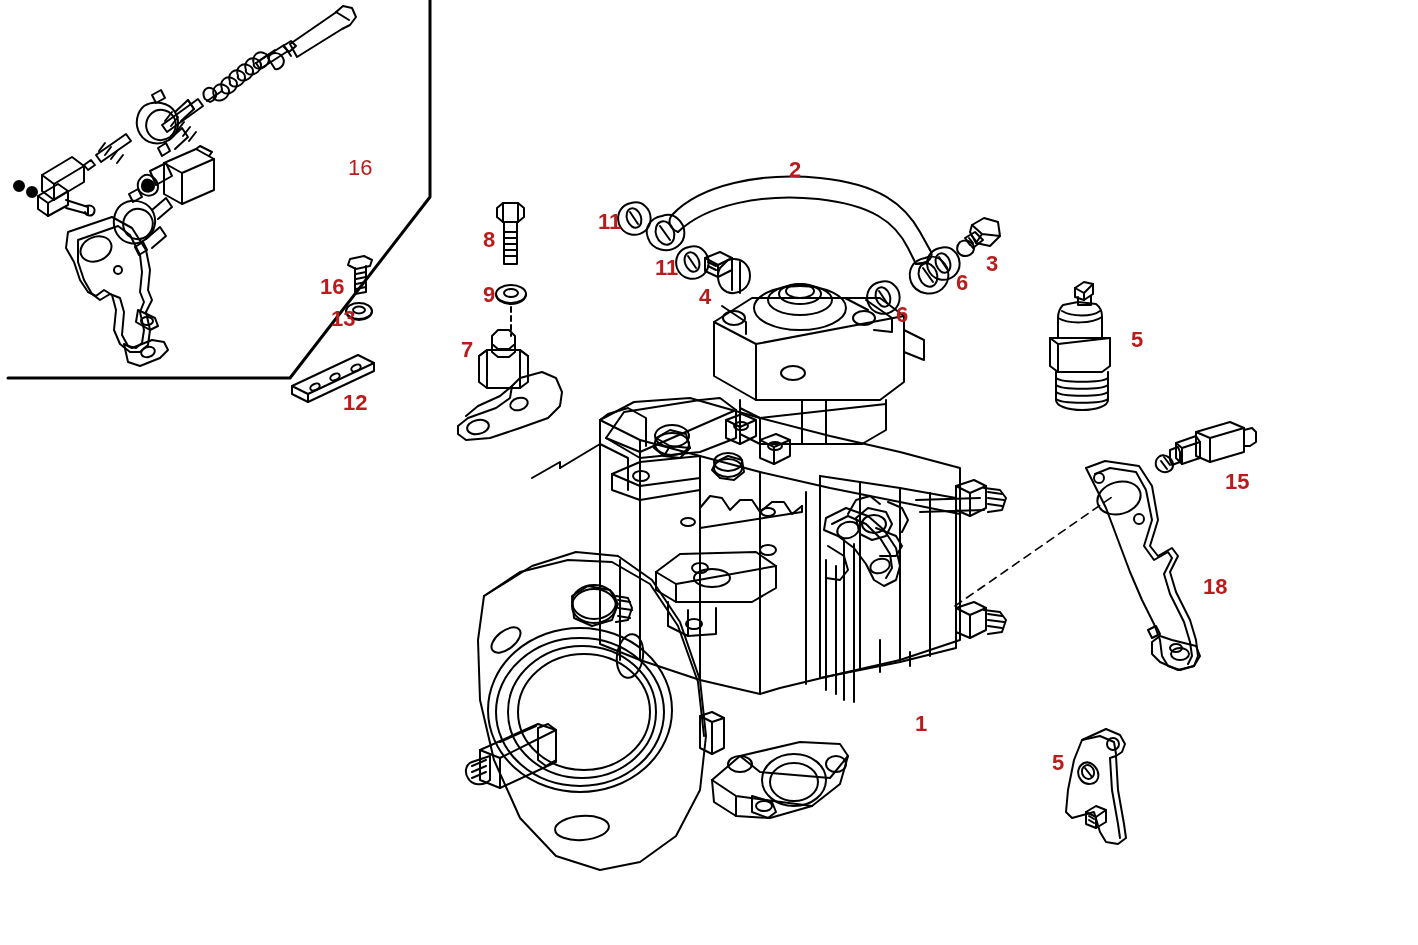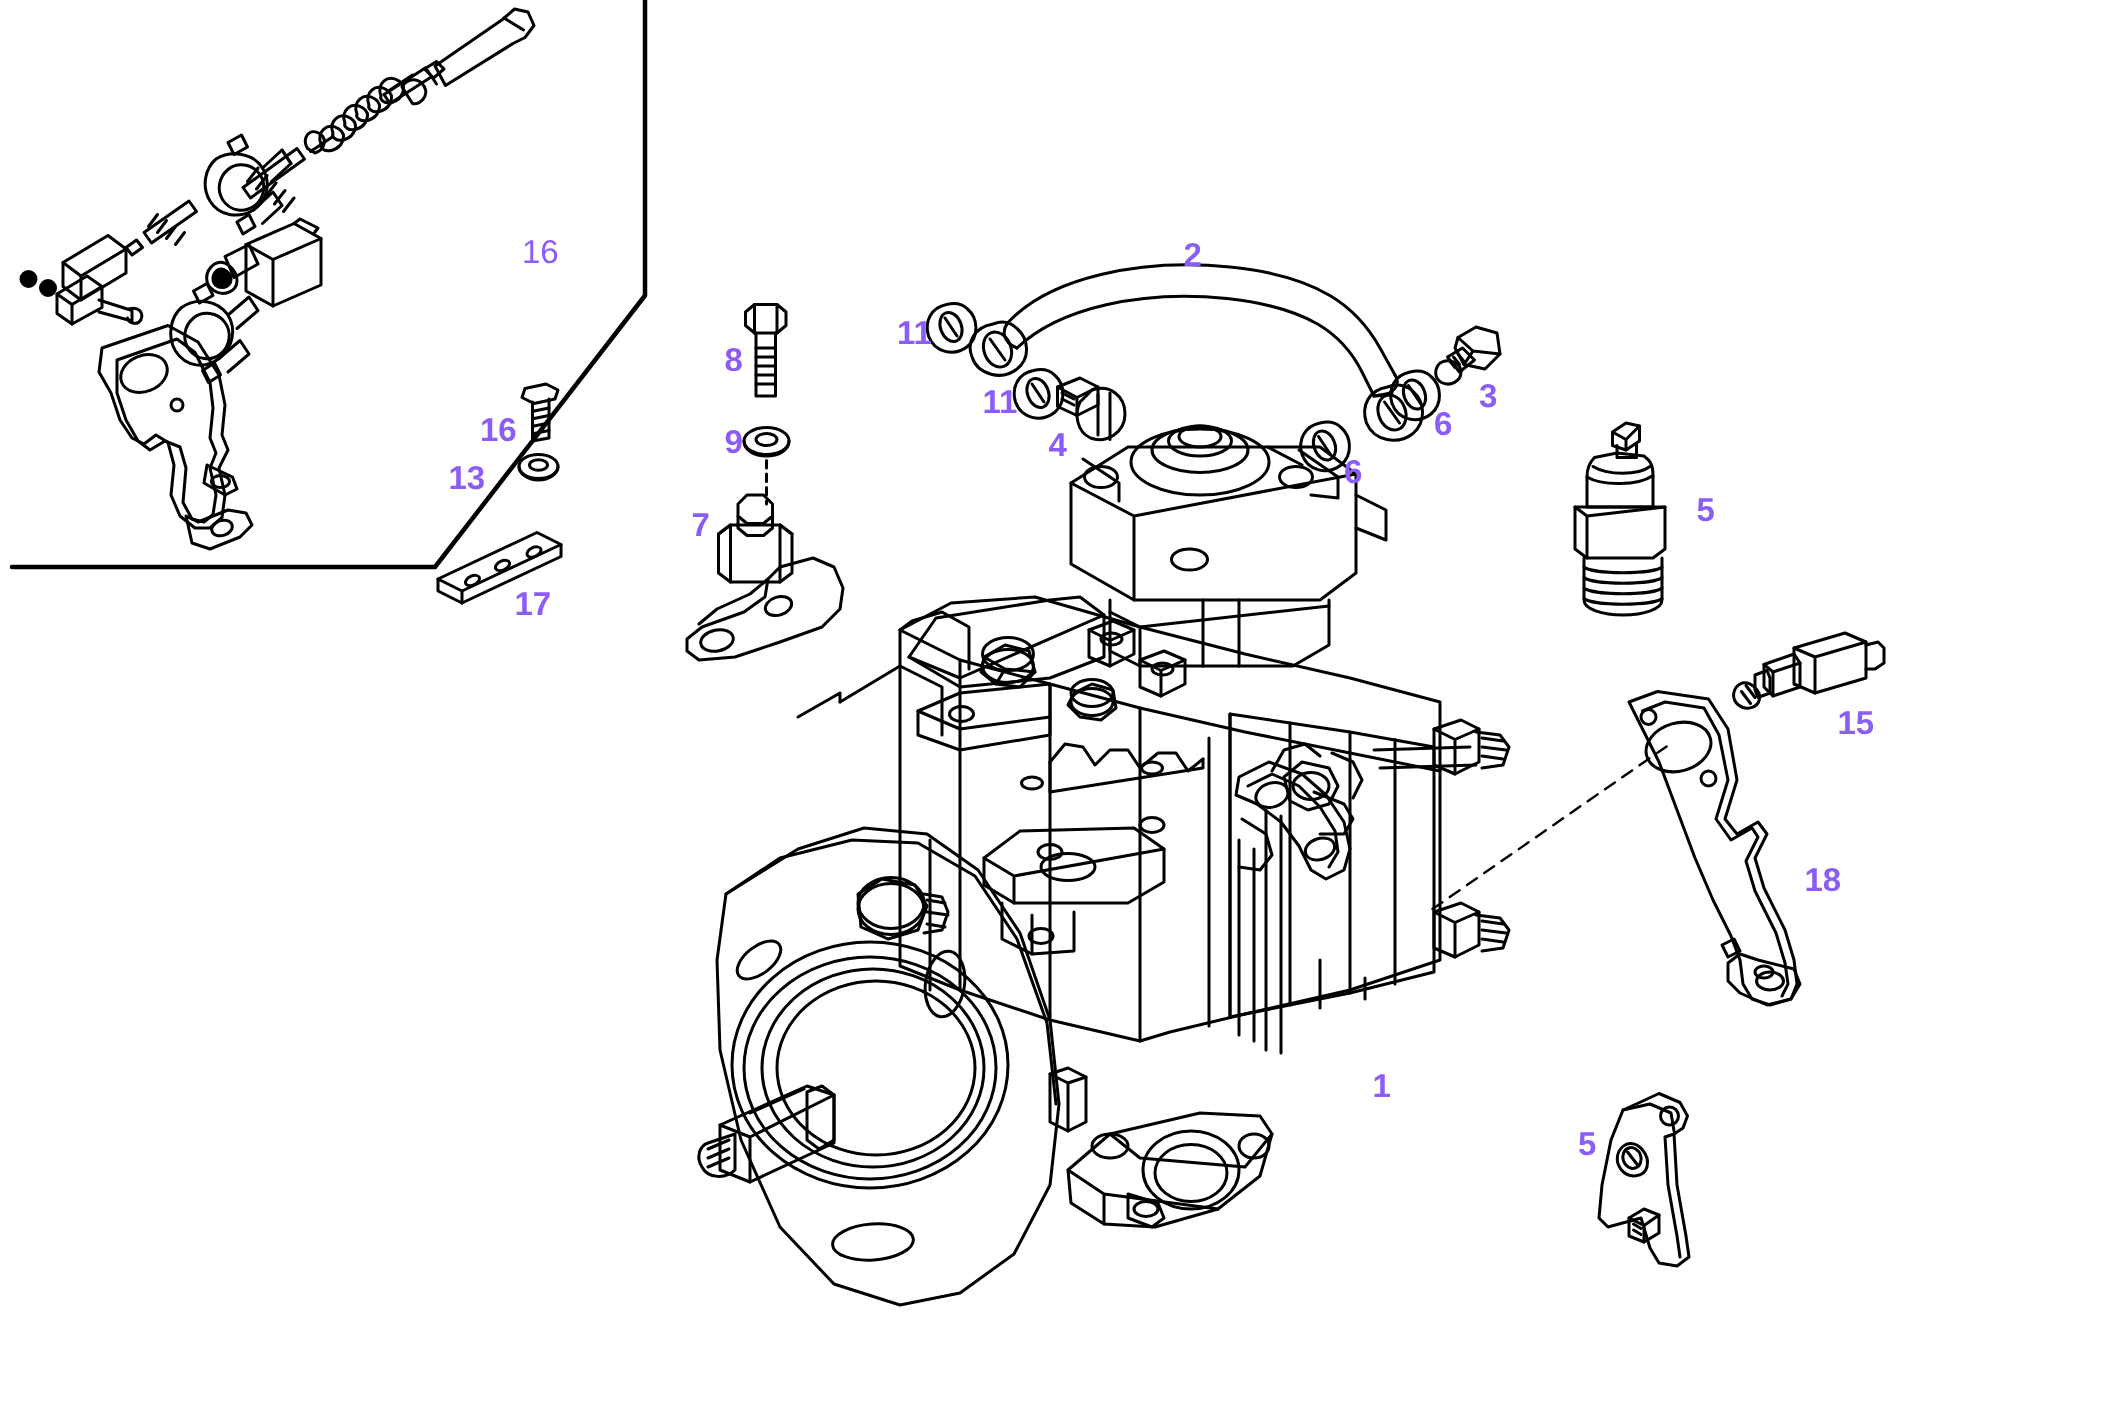--- a/index.html
+++ b/index.html
@@ -23,21 +23,21 @@
     left: 0;
     top: 0;
     width: 1418px;
     height: 945px;
   }
   .callout {
     position: absolute;
     font-family: "Liberation Sans", sans-serif;
     font-weight: bold;
     font-size: 22px;
-    color: #8b5cf6;
+    color: #b91c1c;
     line-height: 1;
     white-space: nowrap;
     user-select: none;
   }
 </style>
 </head>
 <body>
 
 <div id="diagram-root">
 
@@ -450,23 +450,23 @@
         <path d="M 620 560 L 620 660"></path>
       </g>
 
     </g>
   </svg>
 
   <div class="callout" style="left:348px; top:157px; font-weight:normal;">16</div>
 
   <div class="callout" style="left:320px; top:276px;">16</div>
 
-  <div class="callout" style="left:299px; top:308px;">13</div>
-
-  <div class="callout" style="left:343px; top:392px;">17</div>
+  <div class="callout" style="left:331px; top:308px;">13</div>
+
+  <div class="callout" style="left:343px; top:392px;">12</div>
 
   <div class="callout" style="left:483px; top:229px;">8</div>
 
   <div class="callout" style="left:483px; top:284px;">9</div>
 
   <div class="callout" style="left:461px; top:339px;">7</div>
 
   <div class="callout" style="left:789px; top:159px;">2</div>
 
   <div class="callout" style="left:598px; top:211px;">11</div>

